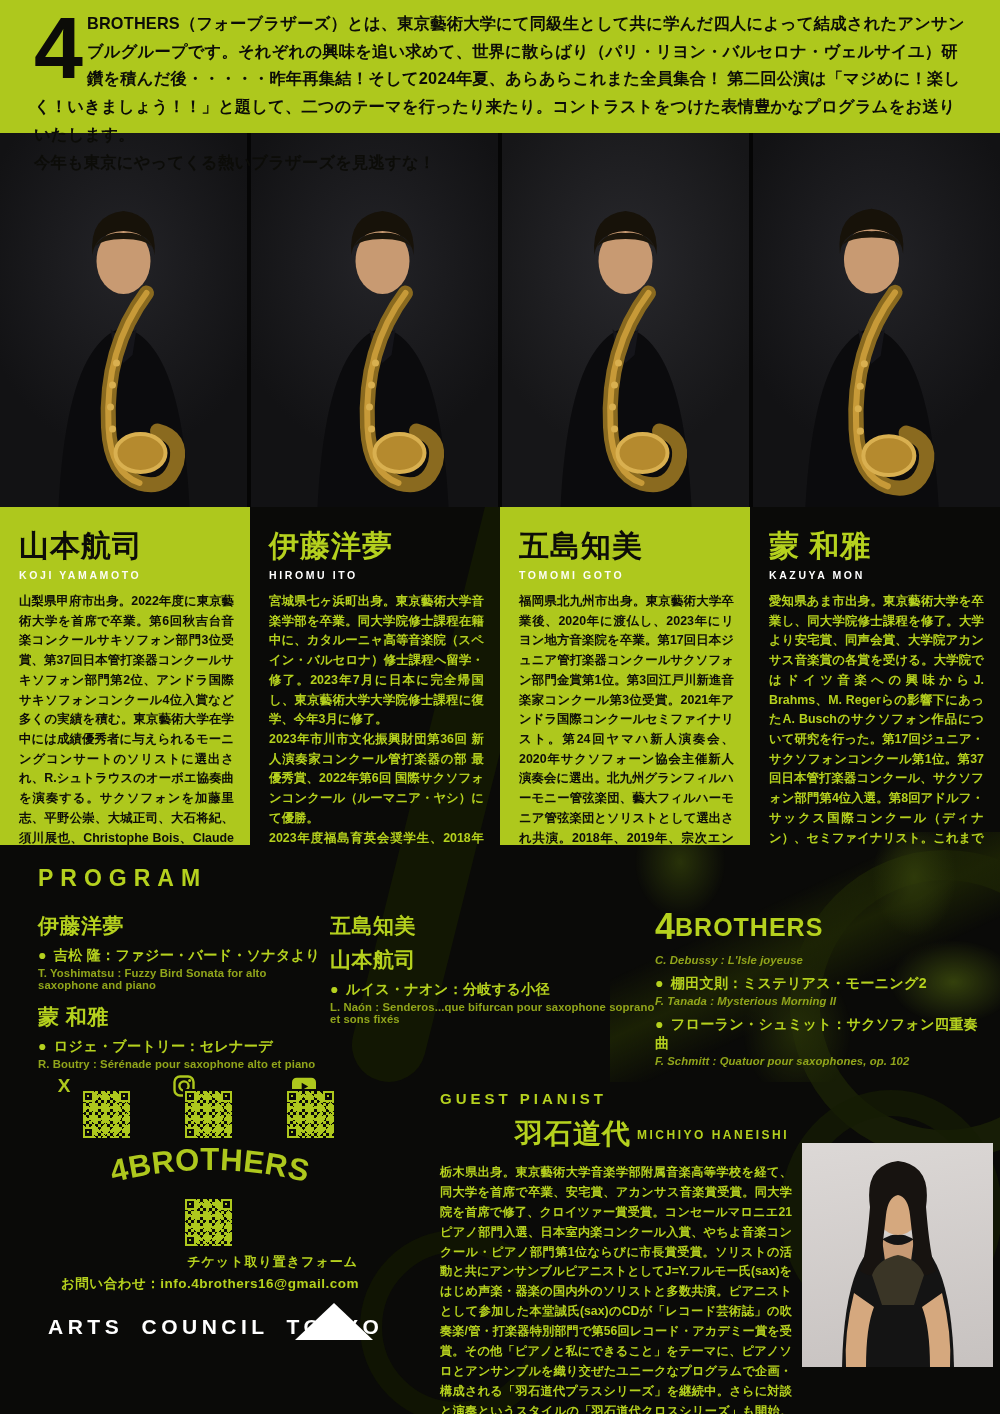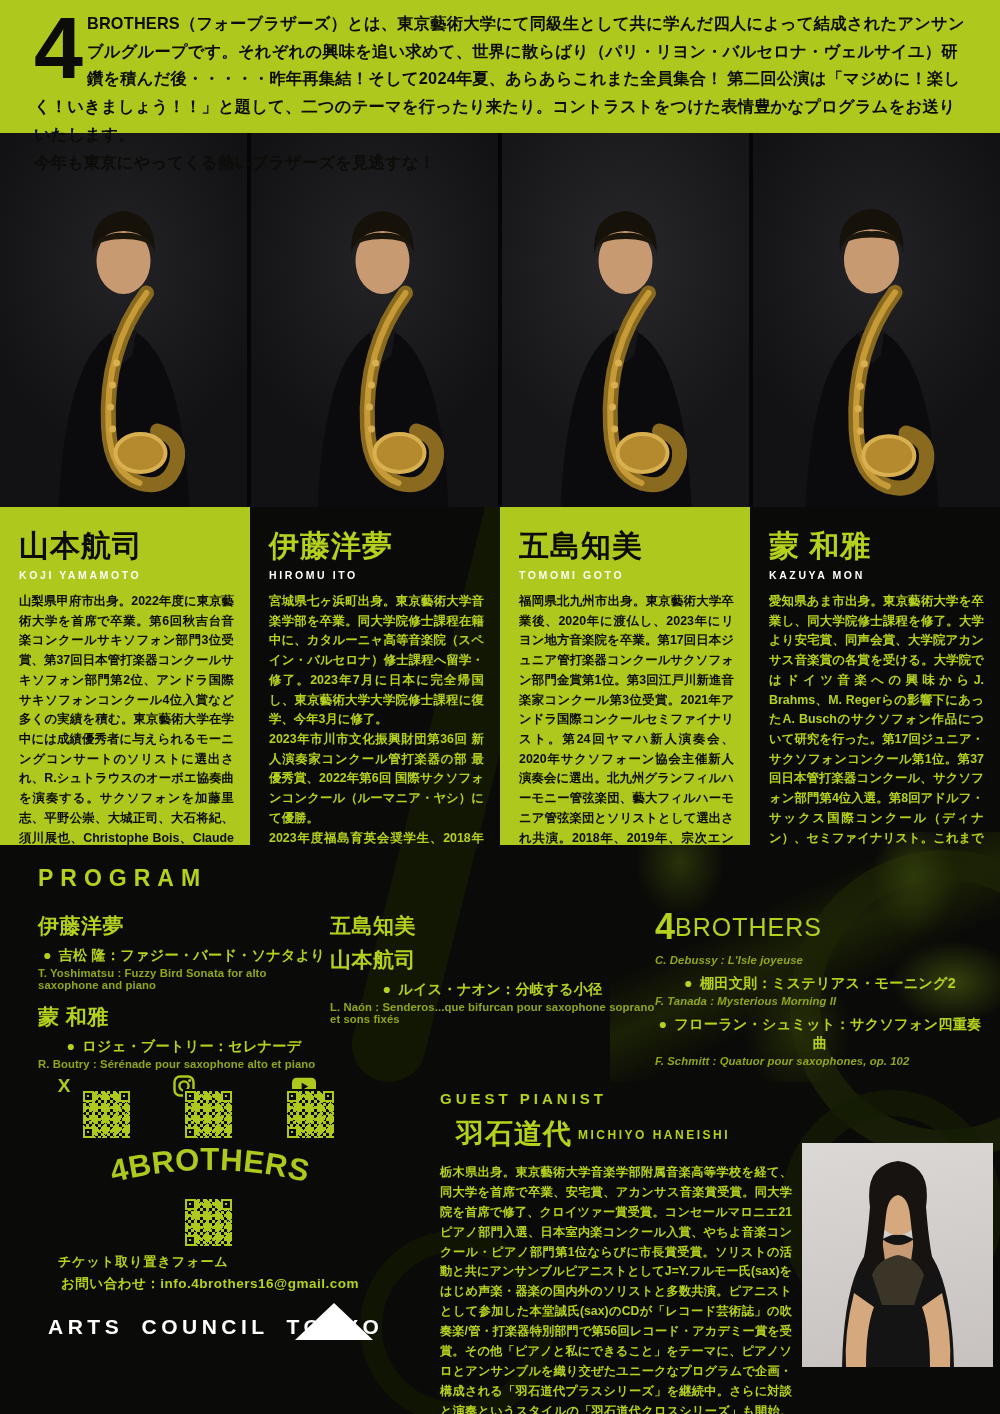--- a/index.html
+++ b/index.html
@@ -45,51 +45,51 @@
   .m-bio{font-size:12.4px;line-height:1.59;font-weight:600;text-align:justify;white-space:pre-line;margin:0;}
 
   
   .program{position:absolute;z-index:2;left:0;top:845px;width:1000px;height:230px;box-sizing:border-box;padding:20px 0 0 38px;color:#b5d11e;}
   .prog-title{font-size:23px;font-weight:900;letter-spacing:7px;margin:0 0 14px;}
   .prog-cols{display:flex;}
   .pcol1{width:292px;}
   .pcol2{width:325px;}
   .pcol3{width:330px;}
   .p-performer{font-size:21px;font-weight:900;margin:6px 0 6px;letter-spacing:.5px;}
-  .piece{font-size:14.2px;font-weight:800;margin:0 0 2px;letter-spacing:.2px;text-align:center;}
+  .piece{font-size:14.2px;font-weight:800;margin:0 0 2px;letter-spacing:.2px;}
   .bullet{margin-right:7px;}
   .credit{font-size:11.3px;font-weight:700;color:#91a51b;margin:0 0 12px;letter-spacing:.1px;}
   .p4b{margin:0 0 6px;}
   .p4{font-size:36px;font-weight:900;vertical-align:-3px;}
-  .p4name{font-size:25px;font-weight:400;letter-spacing:1px;}
+  .p4name{font-size:25px;font-weight:700;letter-spacing:1px;}
   .pcol3 .credit{margin-bottom:8px;font-style:italic;}
 
   
   .bottom{position:absolute;z-index:2;left:0;top:1075px;width:1000px;height:339px;}
   .sicons{position:absolute;left:52px;top:0;width:264px;display:flex;justify-content:space-between;align-items:center;height:22px;}
   .sicon{width:24px;height:22px;display:flex;align-items:center;justify-content:center;color:#aec81d;font-weight:900;font-size:19px;}
   .qr{position:absolute;width:47px;height:47px;background:
       repeating-conic-gradient(from 45deg,#aec81d 0% 25%, transparent 0% 50%) 0 0/11px 11px,
       repeating-conic-gradient(#0a0a08 0% 25%, #aec81d 0% 50%) 0 0/6px 6px;
       outline:2px solid #0a0a08;}
   .qr i{position:absolute;width:11px;height:11px;border:2.5px solid #aec81d;background:#0a0a08;box-sizing:border-box;}
   .qr i::after{content:"";position:absolute;left:2px;top:2px;width:2px;height:2px;background:#aec81d;}
   .qr i.tl{left:0;top:0;} .qr i.tr{right:0;top:0;} .qr i.bl{left:0;bottom:0;}
   .qr1{left:83px;top:16px;} .qr2{left:185px;top:16px;} .qr3{left:287px;top:16px;}
   .qr4{left:185px;top:124px;}
   .logo-svg{position:absolute;left:90px;top:66px;}
-  .ticket{position:absolute;left:58px;top:178px;width:300px;text-align:left;font-size:13px;font-weight:800;color:#b5d11e;letter-spacing:1px;}
+  .ticket{position:absolute;left:58px;top:178px;width:300px;text-align:right;font-size:13px;font-weight:800;color:#b5d11e;letter-spacing:1px;}
   .contact{position:absolute;left:0;top:200px;width:420px;text-align:center;font-size:13.5px;font-weight:800;color:#b5d11e;letter-spacing:.5px;}
   .arts{position:absolute;left:48px;top:240px;color:#ffffff;font-size:21px;font-weight:700;letter-spacing:4.5px;word-spacing:8px;}
   .arts-tri{position:absolute;left:295px;top:228px;width:0;height:0;border-left:39px solid transparent;border-right:39px solid transparent;border-bottom:37px solid #ffffff;}
   .grant{position:absolute;left:24px;top:276px;font-size:12px;font-weight:700;color:#b5d11e;letter-spacing:.3px;}
 
   .guest{position:absolute;left:440px;top:12px;width:352px;color:#b5d11e;}
   .g-heading{font-size:15px;font-weight:900;letter-spacing:4px;margin:3px 0 8px;}
-  .g-name{font-size:28px;font-weight:900;margin:0 16px 10px;letter-spacing:1px;}
+  .g-name{font-size:28px;font-weight:900;margin:0 3px 10px;letter-spacing:1px;text-align:right;}
   .g-en{font-size:12px;font-weight:700;letter-spacing:2.5px;color:#b5d11e;margin-left:6px;vertical-align:4px;}
   .g-bio{font-size:12.2px;line-height:1.63;font-weight:600;text-align:justify;white-space:pre-line;margin:0;}
 
   .pianist{position:absolute;left:802px;top:68px;width:191px;height:224px;overflow:hidden;
     background:linear-gradient(170deg,#dcd8d6,#c7c2c0);}
   .pianist svg{width:100%;height:100%;}
 </style>
 </head>
 <body>
 

